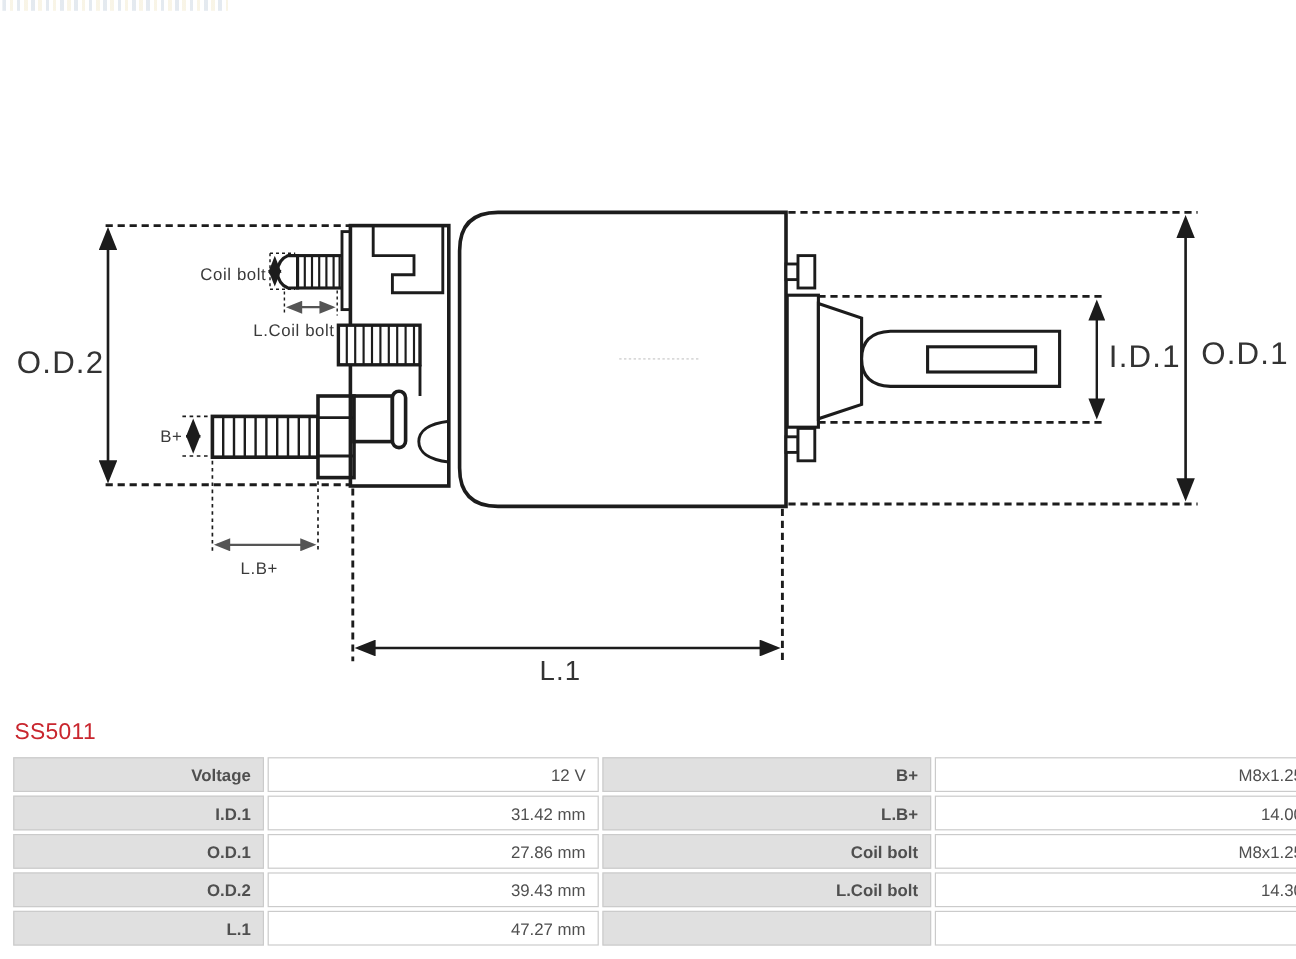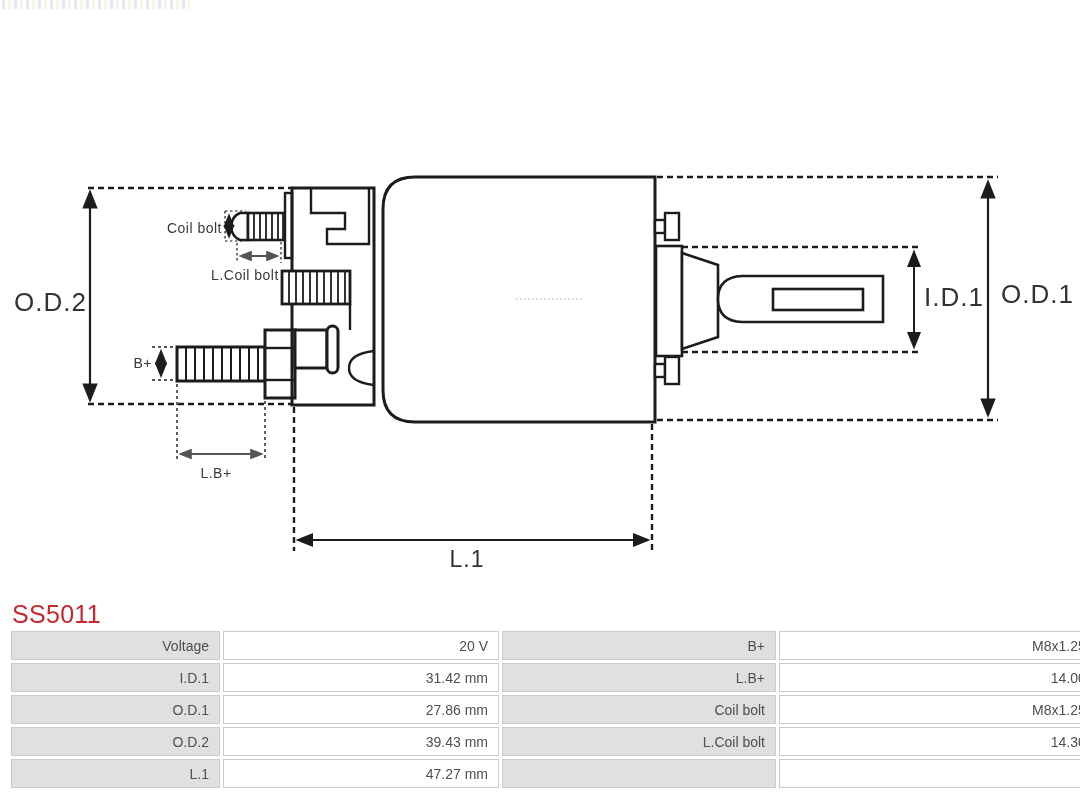--- a/index.html
+++ b/index.html
@@ -8,29 +8,29 @@
   
   #artifact{position:absolute;left:2px;top:0;width:188px;height:9px;opacity:.28;
     background:repeating-linear-gradient(90deg,#9fb3c8 0 3px,#fff 3px 6px,#e8d9a8 6px 9px,#fff 9px 12px);}
   
   #diagram{position:absolute;left:0;top:0;}
   .lbl{fill:#333333;letter-spacing:1px;}
   .lbl-big{font-size:26px;}
   .lbl-mid{font-size:23px;}
   .lbl-sm{font-size:14px;fill:#3a3a3a;letter-spacing:0.5px;}
   
-  #part-number{position:absolute;left:12px;top:600px;font-size:25px;color:#c9262e;
+  #part-number{position:absolute;left:12px;top:600px;font-size:19px;color:#c9262e;
     letter-spacing:0.3px;}
   
   #spec-table{position:absolute;left:8px;top:628px;width:1064px;
     border-collapse:separate;border-spacing:3px;table-layout:fixed;
     font-size:14px;color:#4f4f4f;}
   #spec-table td{border:1px solid #cbcbcb;height:27px;padding:0 10px 0 4px;
     text-align:right;vertical-align:middle;background:#ffffff;overflow:hidden;}
-  #spec-table td.k{background:#e0e0e0;}
+  #spec-table td.k{background:#e0e0e0;font-weight:bold;}
   .c1{width:193px;}.c2{width:260px;}.c3{width:258px;}.c4{width:329px;}
 </style>
 </head>
 <body>
 
 <div id="stage">
 
   <div id="artifact"></div>
 
   <svg id="diagram" width="1080" height="595" viewBox="0 0 1080 595">
@@ -168,21 +168,21 @@
     </g>
     <text class="lbl lbl-mid" x="467" y="567" text-anchor="middle">L.1</text>
   </svg>
 
   <div id="part-number">SS5011</div>
 
   <table id="spec-table">
     <tbody>
       <tr>
         <td class="k c1">Voltage</td>
-        <td class="c2">20 V</td>
+        <td class="c2">12 V</td>
         <td class="k c3">B+</td>
         <td class="c4">M8x1.25 mm</td>
       </tr>
       <tr>
         <td class="k c1">I.D.1</td>
         <td class="c2">31.42 mm</td>
         <td class="k c3">L.B+</td>
         <td class="c4">14.00 mm</td>
       </tr>
       <tr>

